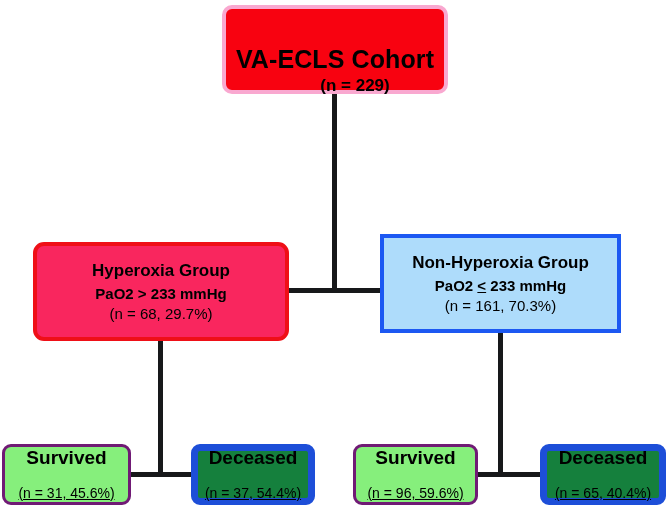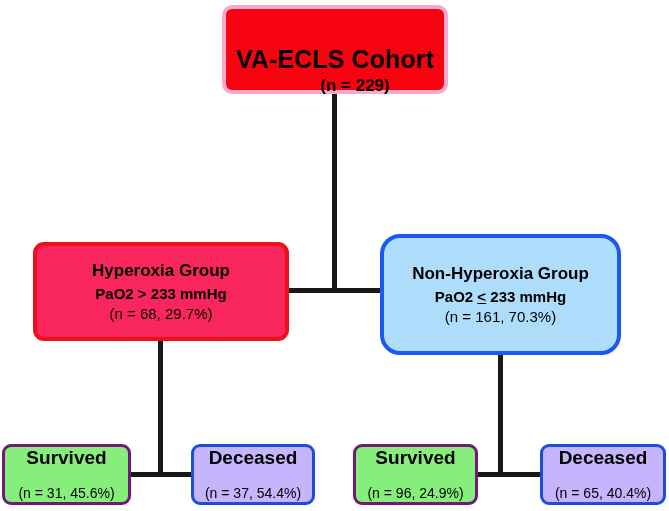--- a/index.html
+++ b/index.html
@@ -64,47 +64,47 @@
     width: 256px;
     height: 99px;
     background: #f9265e;
     border: 4px solid #ef0f17;
     border-radius: 11px;
   }
   #node-nonhyperoxia {
     left: 380px;
     top: 234px;
     width: 241px;
-    height: 121px;
+    height: 99px;
     background: #aedcfb;
     border: 4px solid #1c58f2;
-    border-radius: 20px;
+    border-radius: 0;
   }
   .group .title { font-size: 17px; }
   .group .sub { font-size: 15px; margin-top: 6px; }
   .group .count { font-size: 15px; margin-top: 2px; }
   .group .sub .le {
     text-decoration: underline;
     text-underline-offset: 1px;
   }
 
   
   .outcome {
     height: 61px;
     border-radius: 9px;
   }
   .outcome .title { font-size: 19px; }
-  .outcome .count { font-size: 14px; margin-top: 17px; }
+  .outcome .count { font-size: 14px; margin-top: 17px; text-decoration: underline; }
   .survived {
     background: #86ef7c;
     border: 3px solid #701a75;
   }
   .deceased {
-    background: #c4b5fd;
-    border: 3px solid #1d4ed8;
+    background: #15803d;
+    border: 7px solid #1d4ed8;
   }
   #node-surv-hyp   { left: 2px;   top: 444px; width: 129px; }
   #node-dec-hyp    { left: 191px; top: 444px; width: 124px; }
   #node-surv-nonhyp{ left: 353px; top: 444px; width: 125px; }
   #node-dec-nonhyp { left: 540px; top: 444px; width: 126px; }
 
   
   .conn {
     position: absolute;
     background: #17181a;
@@ -154,21 +154,21 @@
     <div class="count">(n = 31, 45.6%)</div>
   </div>
 
   <div class="node outcome deceased" id="node-dec-hyp">
     <div class="title">Deceased</div>
     <div class="count">(n = 37, 54.4%)</div>
   </div>
 
   <div class="node outcome survived" id="node-surv-nonhyp">
     <div class="title">Survived</div>
-    <div class="count">(n = 96, 24.9%)</div>
+    <div class="count">(n = 96, 59.6%)</div>
   </div>
 
   <div class="node outcome deceased" id="node-dec-nonhyp">
     <div class="title">Deceased</div>
     <div class="count">(n = 65, 40.4%)</div>
   </div>
 
 </div>
 
 </body></html>

